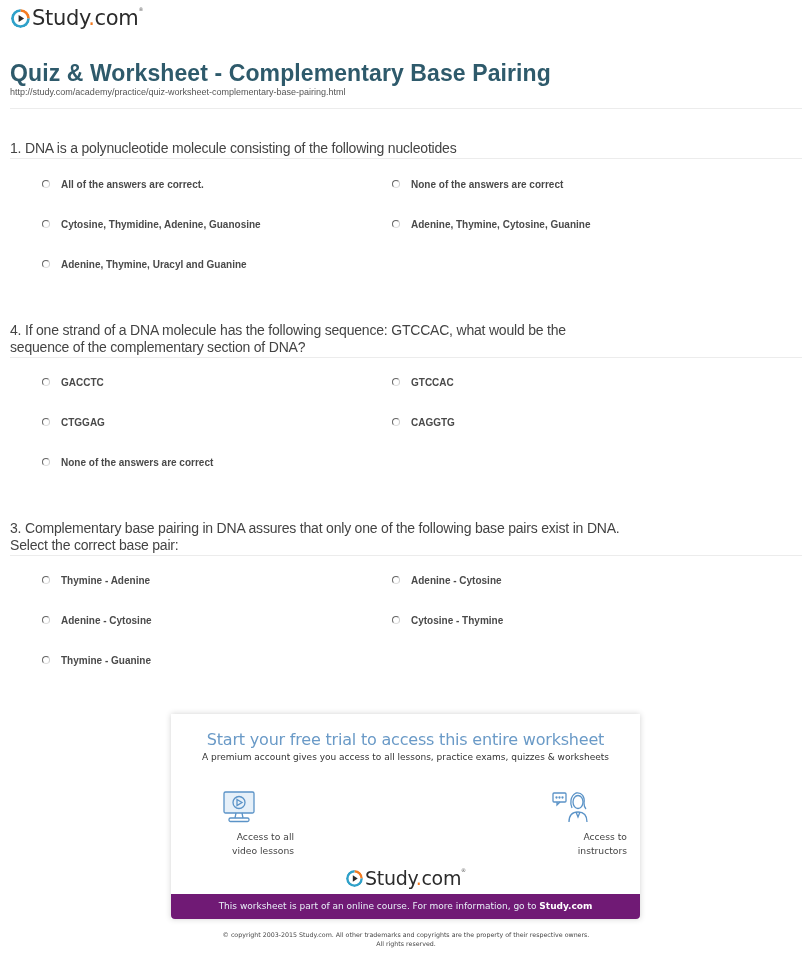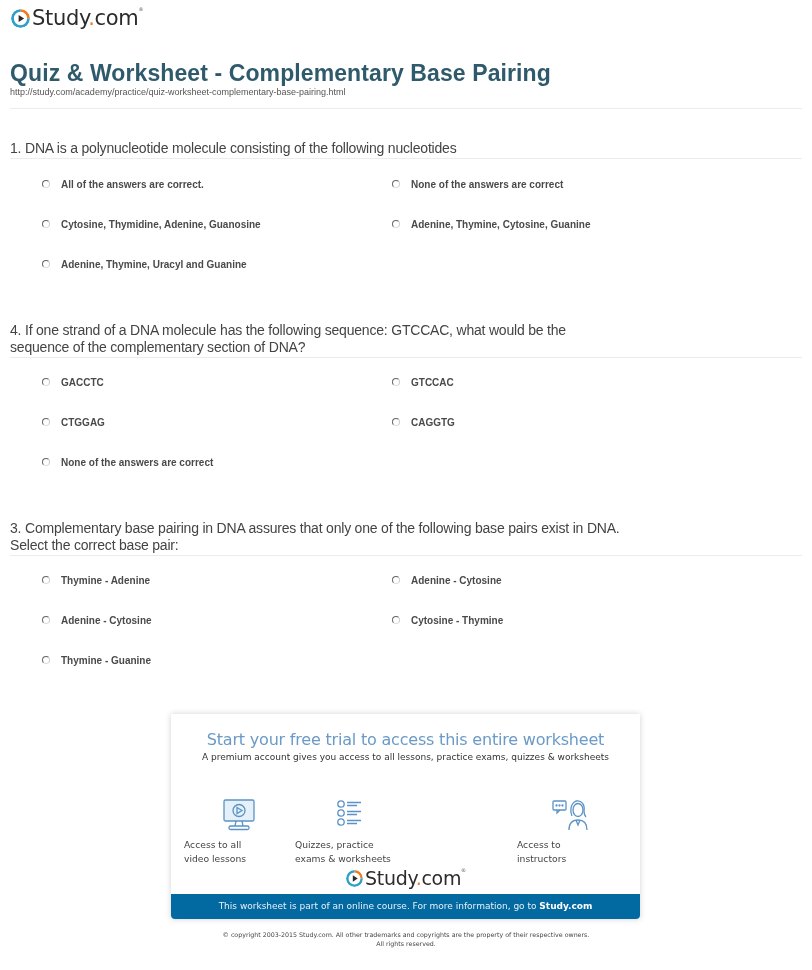--- a/index.html
+++ b/index.html
@@ -22,29 +22,29 @@
 
     .question { position: absolute; left: 10px; font-size: 14px; line-height: 17px; color: #444; white-space: nowrap; font-family: "Liberation Sans", sans-serif; letter-spacing: -0.2px; }
 
     .option { position: absolute; display: flex; align-items: center; height: 14px; cursor: pointer; }
     .radio { width: 8px; height: 8px; border-radius: 50%; border: 1.5px solid #666; border-right-color: #ccc; border-bottom-color: #ddd; margin-right: 11px; background: #fff; }
     .opt-label { font-size: 10px; font-weight: bold; color: #4a4a4a; white-space: nowrap; }
 
     .promo { position: absolute; left: 171px; top: 714px; width: 469px; height: 205px; background: #fff; border-radius: 0; box-shadow: 0 0 6px rgba(0,0,0,0.18); overflow: hidden; }
     .promo-title { position: absolute; left: 0; width: 100%; top: 16px; text-align: center; font-family: "DejaVu Sans", sans-serif; font-size: 16px; color: #6a9ac7; font-weight: normal; letter-spacing: -0.2px; }
     .promo-sub { position: absolute; left: 0; width: 100%; top: 38px; text-align: center; font-family: "DejaVu Sans", sans-serif; font-size: 9px; color: #333; }
-    .feature { position: absolute; top: 84px; width: 110px; text-align: left; }
+    .feature { position: absolute; top: 76px; width: 110px; text-align: right; }
     .feature svg { display: block; margin: 0 auto; }
     .feature-label { margin-top: 6px; font-family: "DejaVu Sans", sans-serif; font-size: 9.2px; line-height: 14px; color: #444; white-space: pre-line; }
 
     #promo-logo { left: 175px; top: 153px; height: 22px; }
     #promo-logo .mark { width: 17px; height: 17px; margin-right: 2px; }
     #promo-logo .word { font-size: 19px; }
 
-    .promo-bar { position: absolute; left: 0; bottom: 0; width: 100%; height: 25px; background: #0369a1; color: #e8f0f8; font-family: "DejaVu Sans", sans-serif; font-size: 9px; text-align: center; line-height: 25px; border-radius: 0 0 4px 4px; }
+    .promo-bar { position: absolute; left: 0; bottom: 0; width: 100%; height: 25px; background: #701a75; color: #e8f0f8; font-family: "DejaVu Sans", sans-serif; font-size: 9px; text-align: center; line-height: 25px; border-radius: 0 0 4px 4px; }
     .promo-bar b { color: #fff; }
 
     .copyright { position: absolute; left: 0; width: 812px; top: 930px; text-align: center; font-family: "DejaVu Sans", sans-serif; font-size: 6.3px; line-height: 9px; color: #444; }
   </style>
 </head>
 <body>
 
 <div class="logo" id="top-logo">
   <svg class="mark" viewBox="0 0 20 20" width="19" height="19">
     <path d="M10 1.5 A8.5 8.5 0 0 1 18.5 10" stroke="#f37b21" stroke-width="3" fill="none"></path>
@@ -147,30 +147,20 @@
       <rect x="3" y="2" width="30" height="21" rx="1.5" fill="#e6f0f9"></rect>
       <circle cx="18" cy="12.5" r="6"></circle>
       <path d="M16 9.5 L21 12.5 L16 15.5 Z"></path>
       <path d="M15 23 L14 28 M21 23 L22 28"></path>
       <rect x="8" y="28" width="20" height="3.5" rx="1.5"></rect>
     </svg>
     <div class="feature-label">Access to all
 video lessons</div>
   </div>
 
-  <div class="feature" style="left:124px">
-    <svg width="36" height="34" viewBox="0 0 36 34" fill="none" stroke="#5b93c7" stroke-width="1.3">
-      <circle cx="9" cy="6" r="3.2"></circle>
-      <circle cx="9" cy="15" r="3.2"></circle>
-      <circle cx="9" cy="24" r="3.2"></circle>
-      <path d="M15 4.5 H29 M15 7.5 H25 M15 13.5 H29 M15 16.5 H25 M15 22.5 H29 M15 25.5 H25"></path>
-    </svg>
-    <div class="feature-label">Quizzes, practice
-exams &amp; worksheets</div>
-  </div>
 
 
   <div class="feature" style="left:346px">
     <svg width="40" height="34" viewBox="0 0 40 34" fill="none" stroke="#5b93c7" stroke-width="1.3">
       <rect x="1" y="3" width="13" height="9" rx="1"></rect>
       <path d="M5 12 L5 15 L8 12"></path>
       <circle cx="4.5" cy="7.5" r="0.5" fill="#5b93c7"></circle>
       <circle cx="7.5" cy="7.5" r="0.5" fill="#5b93c7"></circle>
       <circle cx="10.5" cy="7.5" r="0.5" fill="#5b93c7"></circle>
       <path d="M20 18 C18 14 18 6 24 3 C30 2 33 7 32 13 C32 16 33 18 34 19"></path>

